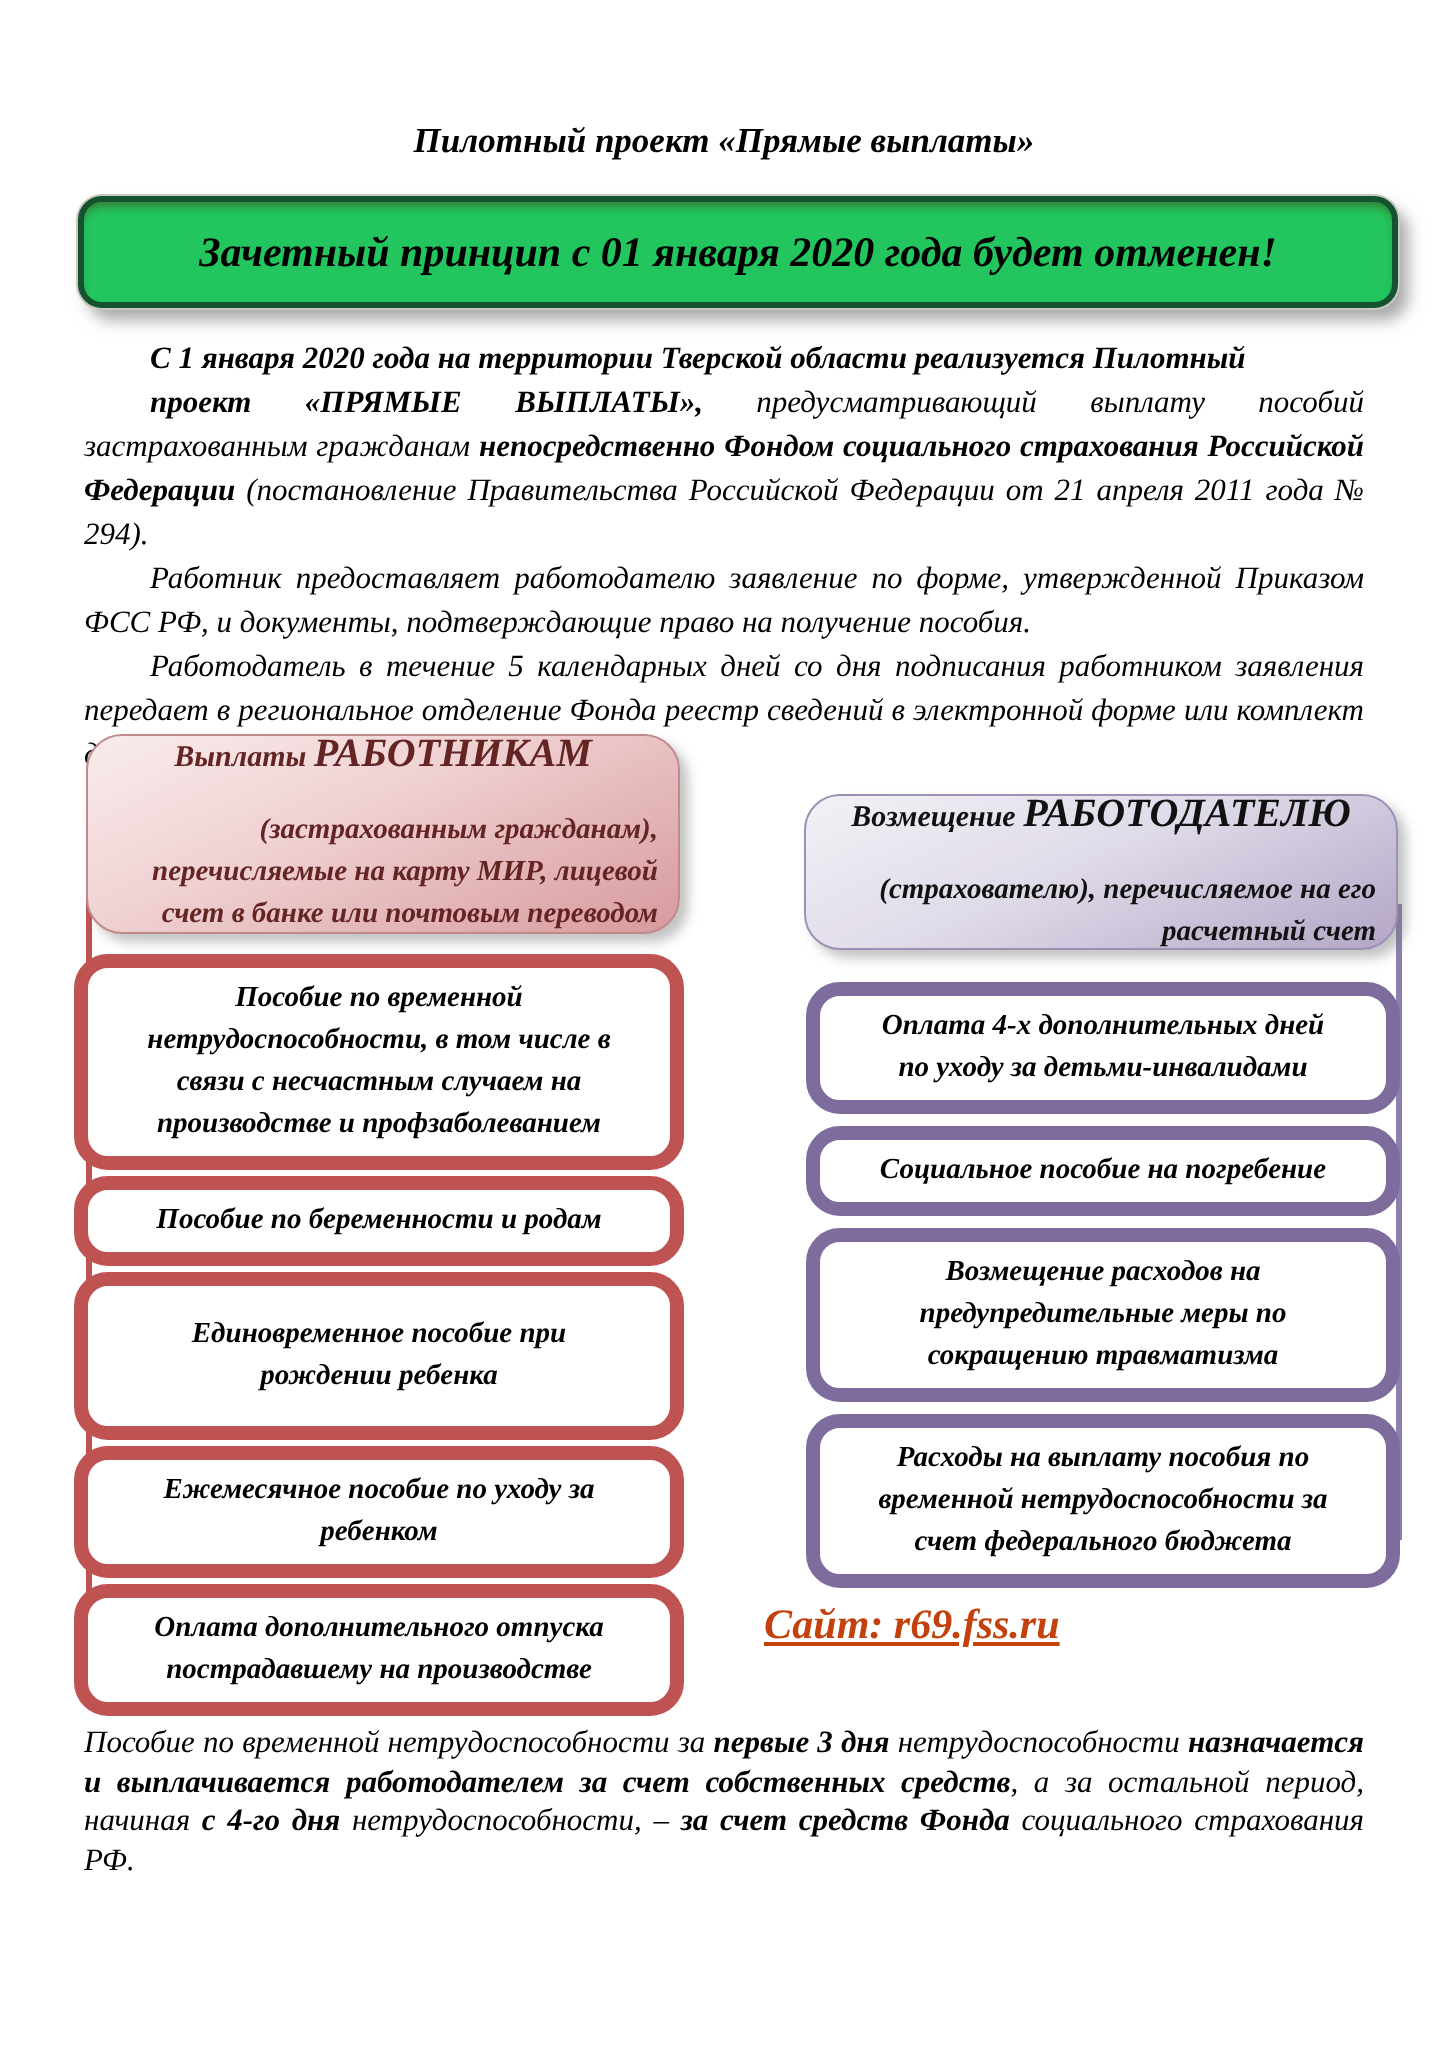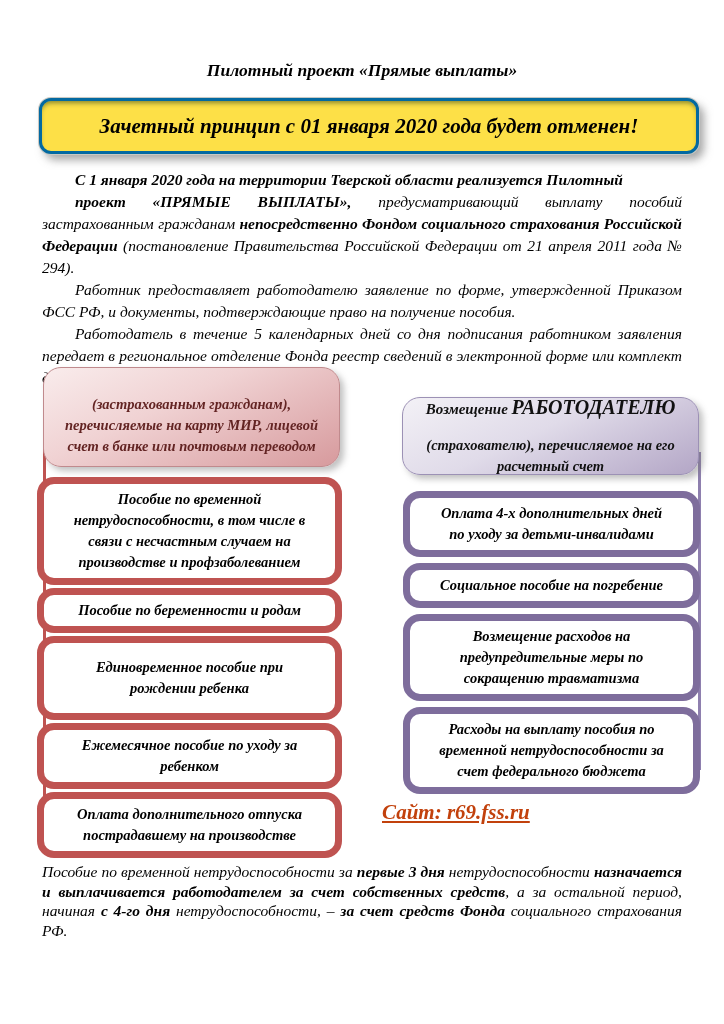--- a/index.html
+++ b/index.html
@@ -9,22 +9,22 @@
     font-family:"Liberation Serif","DejaVu Serif",serif; color:#000;font-style:italic;
   }
 
   .doc-title {
     position:absolute; top:60px; left:0; width:100%;
     text-align:center; font-weight:bold; font-size:17.5px;
   }
 
   .banner {
     position:absolute; left:39px; top:98px; width:654px; height:50px;
-    background:#fde047;
-    border:3px solid #0369a1; border-radius:12px;
+    background:#22c55e;
+    border:3px solid #14532d; border-radius:12px;
     box-shadow: 0 0 0 1px #c9c9c3,
                 5px 6px 8px rgba(95,95,95,0.55),
                 inset 0 4px 5px -2px rgba(70,85,30,0.65);
     display:flex; align-items:center; justify-content:center;
     font-weight:bold; font-size:21px; text-align:center;
   }
 
   .body-text {
     position:absolute; left:42px; top:169px; width:640px;
     font-size:15.5px; line-height:22px; text-align:justify;
@@ -45,21 +45,21 @@
 
   
   .col-header {
     position:absolute; box-sizing:border-box; border-radius:18px;
     display:flex; flex-direction:column; align-items:center; justify-content:center;
     font-weight:bold; text-align:center; padding:4px 10px;
     box-shadow:4px 4px 6px rgba(120,120,120,0.45);
   }
   .col-header .lead { font-size:15px; }
   .col-header .big  { font-size:20px; }
-  .col-header .sub  { font-size:14.5px; line-height:21px; margin-top:16px; }
+  .col-header .sub  { font-size:14.5px; line-height:21px; margin-top:16px;text-align:right; }
   .pink-header {
     left:43px; top:367px; width:297px; height:100px;
     background:linear-gradient(155deg,#f9ecec 0%,#f0d2d3 40%,#d79a9d 100%);
     border:1px solid #c08a8d; color:#632423;
   }
   .purple-header {
     left:402px; top:397px; width:297px; height:78px;
     background:linear-gradient(155deg,#f3f1f6 0%,#e0dbe9 45%,#b3a6c6 100%);
     border:1px solid #9c91b5; color:#111;
   }
@@ -112,20 +112,21 @@
   <div class="body-text">
     <p><span class="bold">С 1 января 2020 года на территории Тверской области реализуется Пилотный</span><br><span class="indent-sp"></span><b>проект «ПРЯМЫЕ ВЫПЛАТЫ»,</b><span> предусматривающий выплату пособий застрахованным гражданам </span><b>непосредственно Фондом социального страхования Российской Федерации</b><span> (постановление Правительства Российской Федерации от 21 апреля 2011 года № 294).</span></p>
     <p>Работник предоставляет работодателю заявление по форме, утвержденной Приказом ФСС РФ, и документы, подтверждающие право на получение пособия.</p>
     <p>Работодатель в течение 5 календарных дней со дня подписания работником заявления передает в региональное отделение Фонда реестр сведений в электронной форме или комплект документов.</p>
   </div>
 
   <div class="vline-red"></div>
   <div class="vline-purple"></div>
 
   <div class="col-header pink-header">
+    <div><span class="lead">Выплаты </span><span class="big">РАБОТНИКАМ</span></div>
     <div class="sub">(застрахованным гражданам), перечисляемые на карту МИР, лицевой счет в банке или почтовым переводом</div>
   </div>
 
   <div class="col-header purple-header">
     <div><span class="lead">Возмещение </span><span class="big">РАБОТОДАТЕЛЮ</span></div>
     <div class="sub">(страхователю), перечисляемое на его расчетный счет</div>
   </div>
 
   <div class="col col-left">
     <div class="item red">

